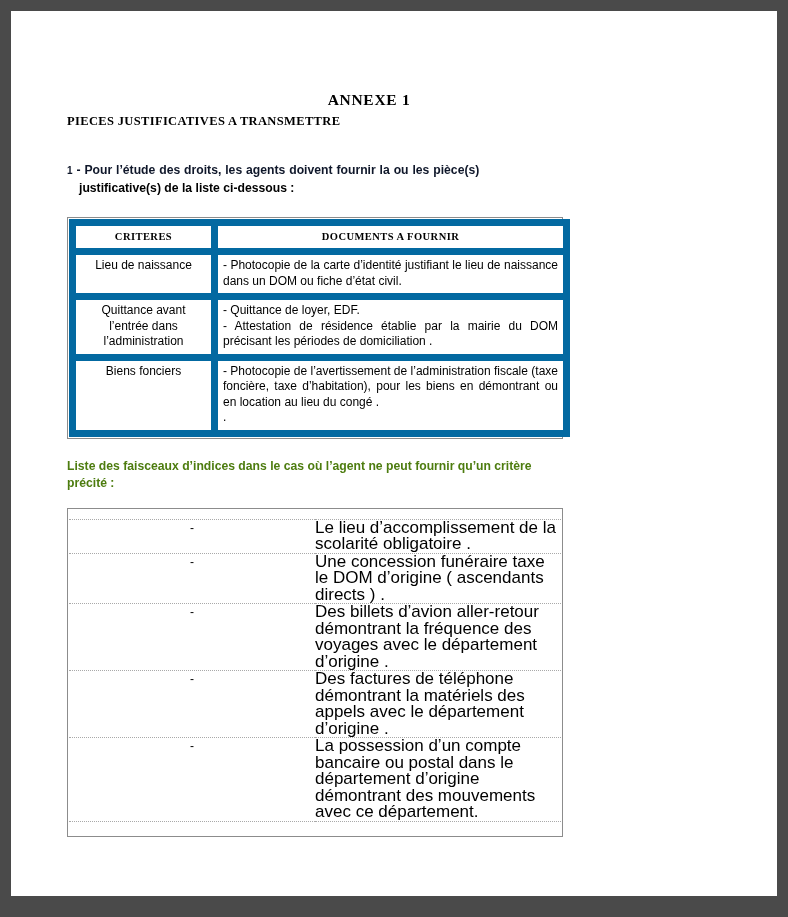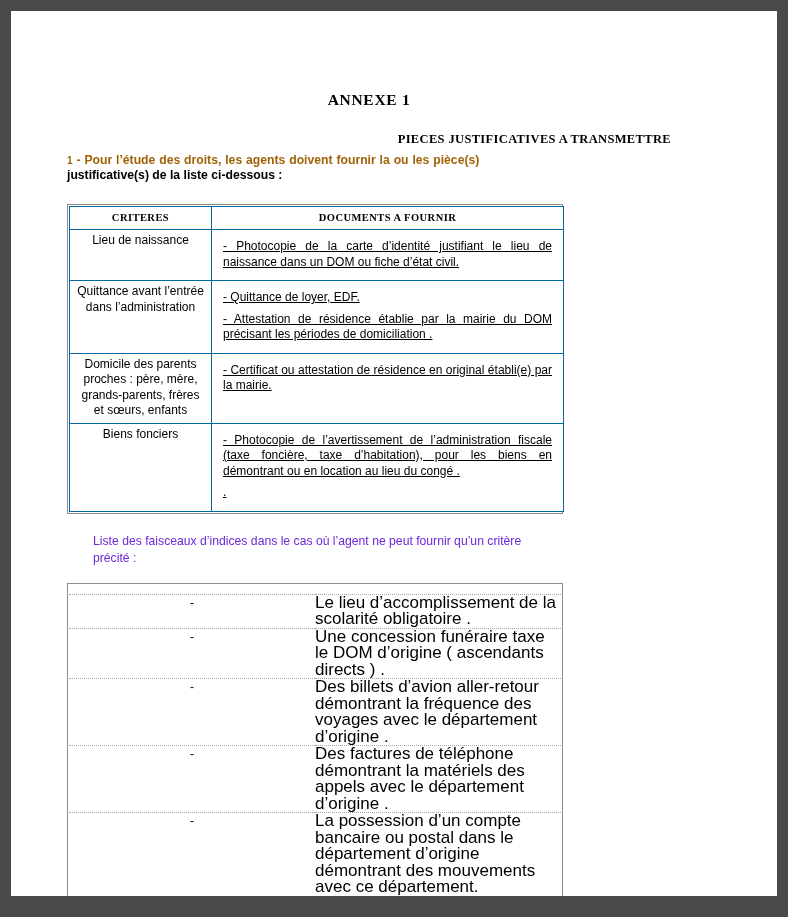--- a/index.html
+++ b/index.html
@@ -39,67 +39,68 @@
     text-align: center;
     margin-top: 80px;
     color: #000;
     width: 604px;
   }
   .doc-subtitle {
     font-family: "Liberation Serif", serif;
     font-weight: bold;
     font-size: 12.5px;
     letter-spacing: 0.35px;
-    text-align: right;
-    margin-top: 23px;
+    text-align: left;
+    margin-top: 5px;
     color: #000;
     width: 604px;
   }
 
   
   .intro {
-    margin-top: 7px;
+    margin-top: 32px;
     width: 545px;
     font-size: 12.2px;
     font-weight: bold;
-    line-height: 13px;
+    line-height: 18px;
     text-align: justify;
-    color: #a16207;
+    color: #0f172a;
     word-spacing: 0.5px;
   }
   .intro .num {
     font-size: 10px;
     font-weight: bold;
   }
   .intro-line2 {
     width: 545px;
     font-size: 12.2px;
     font-weight: bold;
     line-height: 17px;
     color: #000;
+    margin-left: 12px;
   }
 
   
   .table-wrap {
     margin-top: 20px;
     width: 496px;
     border: 1px solid #8c8c8c;
     padding: 1px;
     box-sizing: border-box;
     background: #fff;
   }
   table.criteria {
     border-collapse: collapse;
     width: 100%;
     table-layout: fixed;
     background: #fff;
   }
   table.criteria th,
   table.criteria td {
-    border: 1px solid #0369a1;
+    border: 7px solid #0369a1;
     vertical-align: top;
     padding: 3px 5px 4px 5px;
     color: #000;
   }
   table.criteria th {
     font-family: "Liberation Serif", serif;
     font-weight: bold;
     font-size: 10.5px;
     letter-spacing: 0.45px;
     text-align: center;
@@ -114,39 +115,37 @@
     padding-top: 4px;
   }
   td.docs {
     text-align: justify;
     font-size: 12px;
     line-height: 15.5px;
     padding-left: 6px;
     padding-right: 6px;
   }
   td.docs p {
-    margin: 6px;
+    margin: 0;
     text-align: justify;
-    text-decoration: underline;
   }
   td.docs p.last {
     text-align: left;
   }
   col.c1 { width: 142px; }
   col.c2 { width: 352px; }
 
   
   .lead {
     margin-top: 19px;
     width: 500px;
     font-size: 12.2px;
-    font-weight: normal;
+    font-weight: bold;
     line-height: 17px;
-    color: #6d28d9;
-    margin-left: 26px;
+    color: #4d7c0f;
   }
 
   
   .list-wrap {
     margin-top: 16px;
     width: 496px;
     border: 1px solid #8c8c8c;
     padding: 1px;
     box-sizing: border-box;
     background: #fff;
@@ -224,26 +223,20 @@
             </td>
           </tr>
           <tr>
             <td class="crit">Quittance avant l’entrée dans l’administration</td>
             <td class="docs">
               <p class="last">- Quittance de loyer, EDF.</p>
               <p>- Attestation de résidence établie par la mairie du DOM précisant les périodes de domiciliation .</p>
             </td>
           </tr>
           <tr>
-            <td class="crit">Domicile des parents proches : père, mère, grands-parents, frères et sœurs, enfants</td>
-            <td class="docs">
-              <p>- Certificat ou attestation de résidence en original établi(e) par la mairie.</p>
-            </td>
-          </tr>
-          <tr>
             <td class="crit">Biens fonciers</td>
             <td class="docs">
               <p>- Photocopie de l’avertissement de l’administration fiscale (taxe foncière, taxe d’habitation), pour les biens en démontrant ou en location au lieu du congé .</p>
               <p class="last">.</p>
             </td>
           </tr>
         </tbody>
       </table>
     </div>
 

